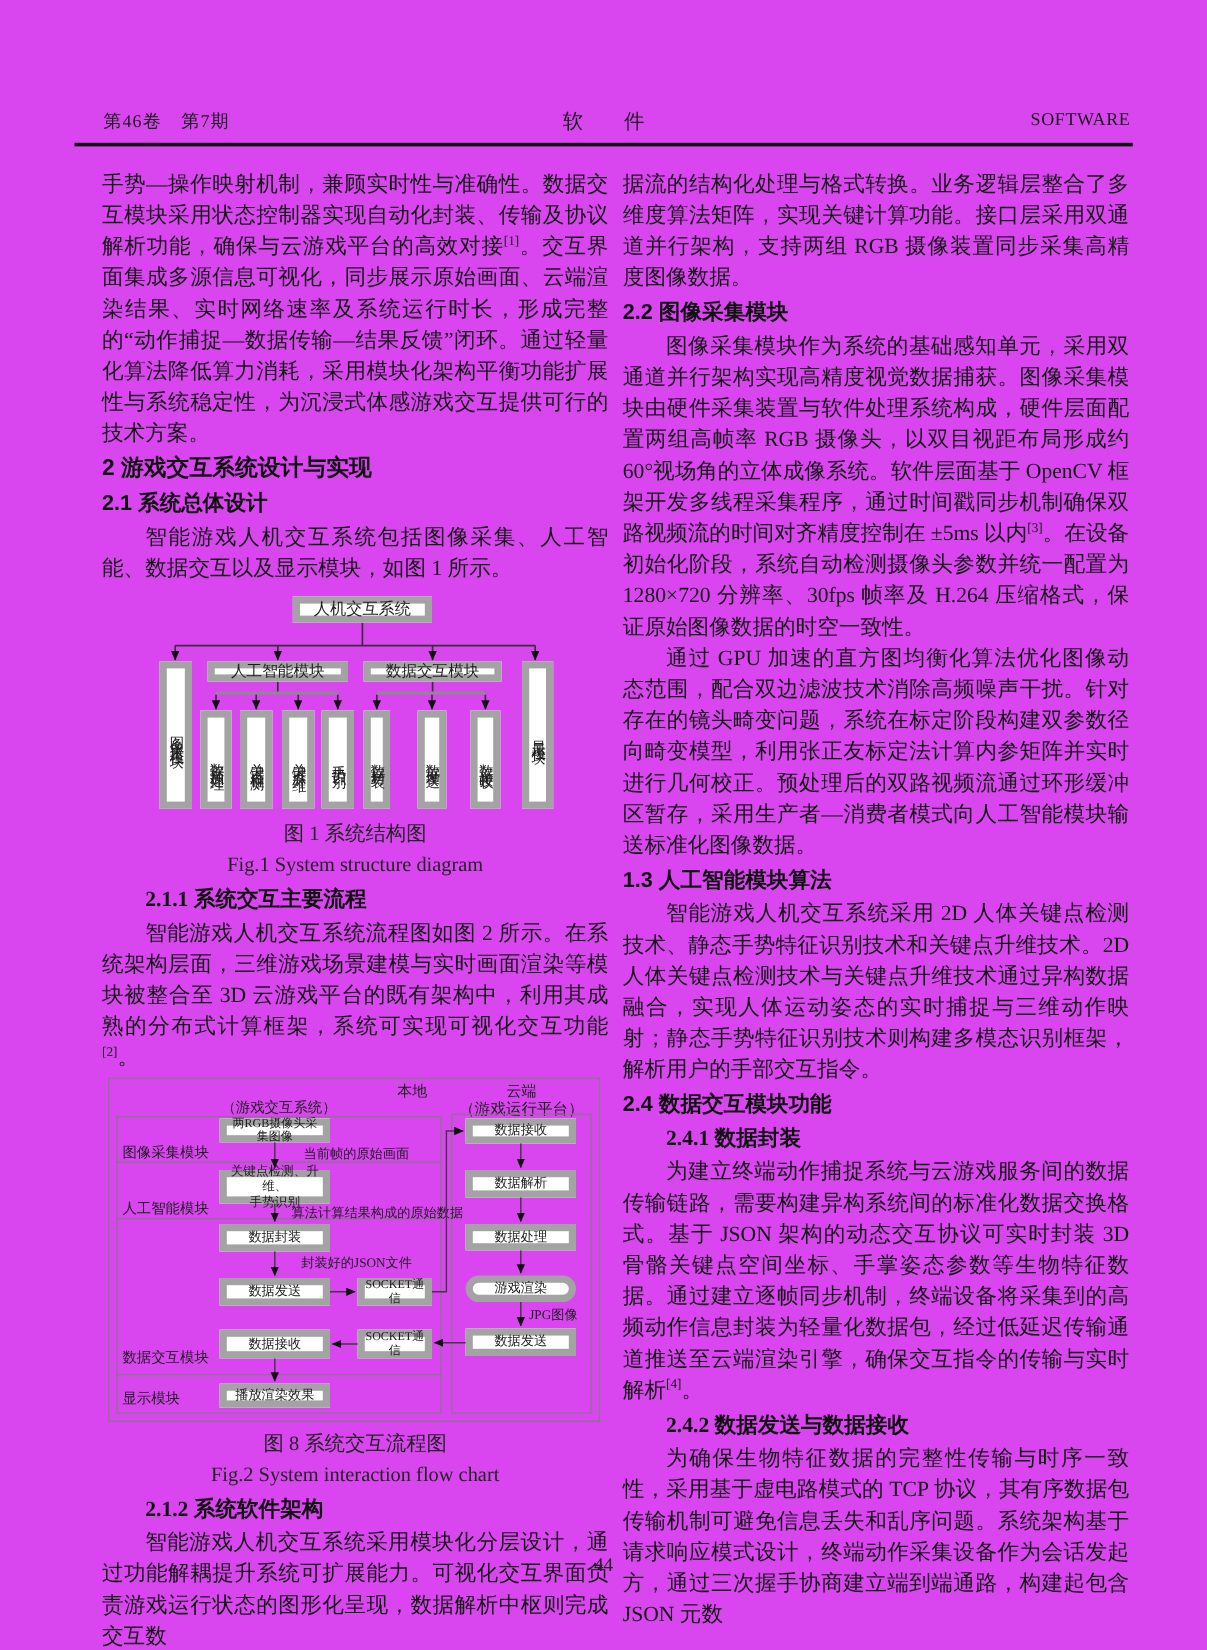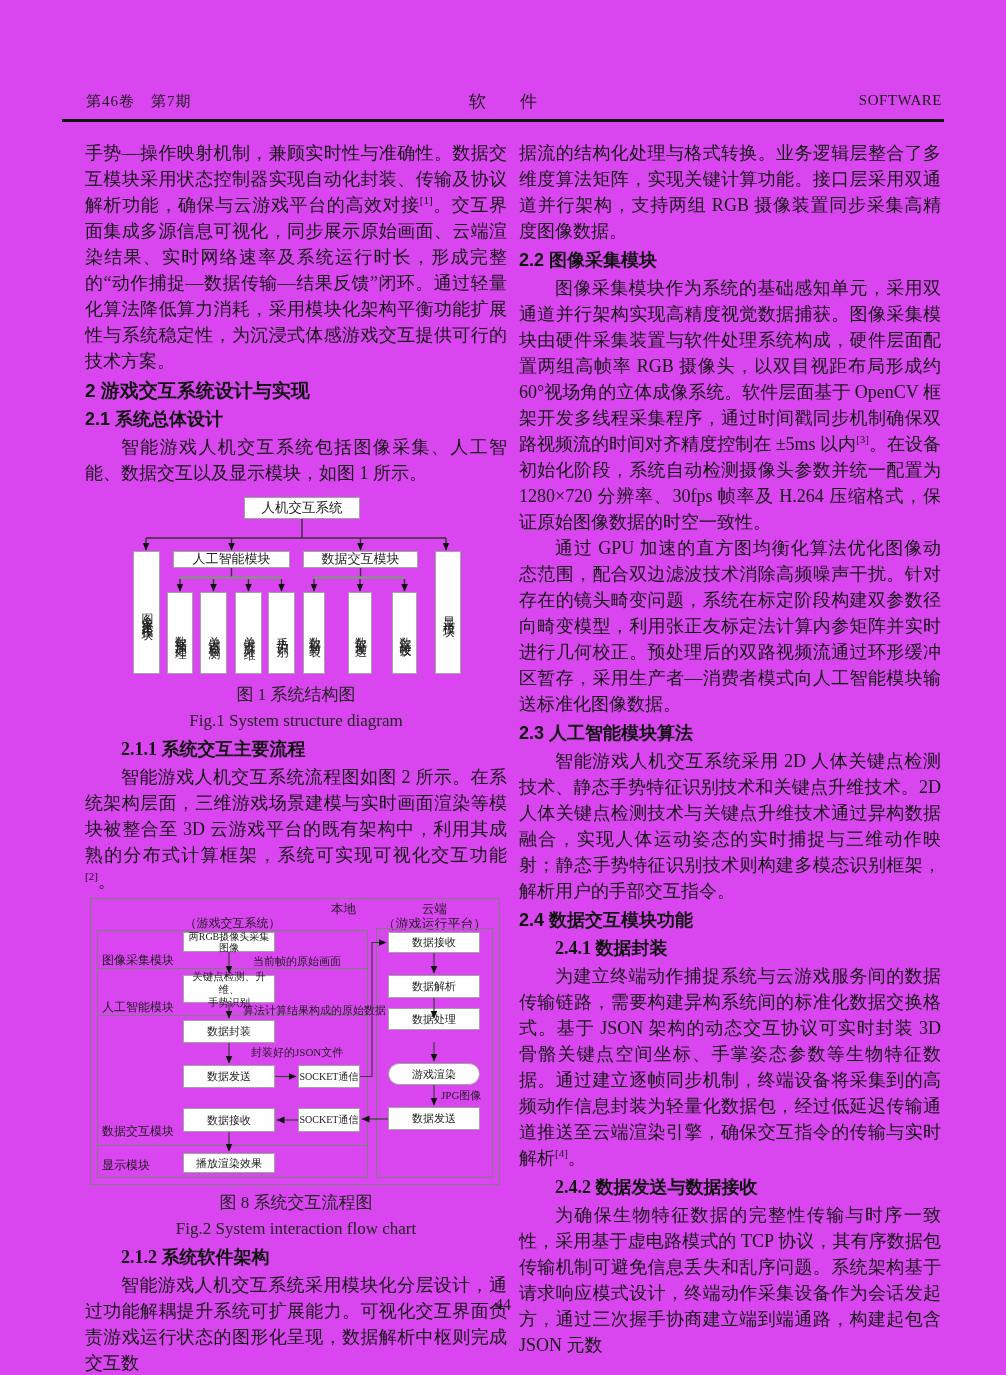--- a/index.html
+++ b/index.html
@@ -35,21 +35,21 @@
   h4.sec3 {
     font-family:"Liberation Serif","DejaVu Serif",serif; font-weight:700;
     font-size:18px; line-height:23px; margin:5px 0 3px 0; padding-left:2em; color:#111;
   }
   .caption { text-align:center; font-size:17px; line-height:24px; margin:2px 0; color:#222; }
   .caption.en { margin-bottom:4px; }
   
   .figcanvas { position:relative; width:422px; }
   .figcanvas svg.wires { position:absolute; left:0; top:0; }
   .fb {
-    position:absolute; border:1px solid #a3a3a3; background:#fff;
+    position:absolute; border:6px solid #a3a3a3; background:#fff;
     display:flex; align-items:center; justify-content:center;
     font-size:13px; line-height:1.15; text-align:center; color:#1c1c1c;
     font-family:"Liberation Serif","DejaVu Serif",serif;
   }
   .fbv { writing-mode:vertical-rl; text-orientation:upright; letter-spacing:3px; font-size:12px; }
   .f2box { font-size:11px; }
   .f2small { font-size:10px; }
   .f2two { font-size:10.5px; white-space:pre-line; line-height:13px; }
   .f2label { position:absolute; font-size:11px; color:#1c1c1c; white-space:nowrap;text-align:center; }
   .f2rowlabel { position:absolute; font-size:12px; color:#1c1c1c; white-space:nowrap; }
@@ -147,21 +147,21 @@
       <div class="fb f2box" style="left:98px;top:123px;width:92px;height:23px;">数据封装</div>
       <div class="fb f2box" style="left:98px;top:168px;width:92px;height:23px;">数据发送</div>
       <div class="fb f2box" style="left:98px;top:211px;width:92px;height:24px;">数据接收</div>
       <div class="fb f2box" style="left:98px;top:256px;width:92px;height:20px;">播放渲染效果</div>
 
       <div class="fb f2small" style="left:213px;top:168px;width:62px;height:23px;">SOCKET通信</div>
       <div class="fb f2small" style="left:213px;top:211px;width:62px;height:24px;">SOCKET通信</div>
 
       <div class="fb f2box" style="left:303px;top:35px;width:92px;height:21px;">数据接收</div>
       <div class="fb f2box" style="left:303px;top:78px;width:92px;height:23px;">数据解析</div>
-      <div class="fb f2box" style="left:303px;top:111px;width:92px;height:22px;text-align:center;">数据处理</div>
+      <div class="fb f2box" style="left:303px;top:123px;width:92px;height:22px;text-align:center;">数据处理</div>
       <div class="fb f2box" style="left:303px;top:166px;width:92px;height:22px;border-radius:11px;">游戏渲染</div>
       <div class="fb f2box" style="left:303px;top:210px;width:92px;height:23px;">数据发送</div>
 
       <div class="f2label" style="left:168px;top:57px;">当前帧的原始画面</div>
       <div class="f2label" style="left:158px;top:106px;">算法计算结果构成的原始数据</div>
       <div class="f2label" style="left:166px;top:148px;">封装好的JSON文件</div>
       <div class="f2label" style="left:356px;top:191px;">JPG图像</div>
 
       <svg class="wires" width="422" height="292" viewBox="0 0 422 292">
         <defs>
@@ -194,21 +194,21 @@
   <div class="col col-right">
 
     <p class="body"><span>据流的结构化处理与格式转换。业务逻辑层整合了多维度算法矩阵，实现关键计算功能。接口层采用双通道并行架构，支持两组 RGB 摄像装置同步采集高精度图像数据。</span></p>
 
     <h3 class="sec2">2.2 图像采集模块</h3>
 
     <p class="body indent"><span>图像采集模块作为系统的基础感知单元，采用双通道并行架构实现高精度视觉数据捕获。图像采集模块由硬件采集装置与软件处理系统构成，硬件层面配置两组高帧率 RGB 摄像头，以双目视距布局形成约 60°视场角的立体成像系统。软件层面基于 OpenCV 框架开发多线程采集程序，通过时间戳同步机制确保双路视频流的时间对齐精度控制在 ±5ms 以内</span><sup class="ref">[3]</sup><span>。在设备初始化阶段，系统自动检测摄像头参数并统一配置为 1280×720 分辨率、30fps 帧率及 H.264 压缩格式，保证原始图像数据的时空一致性。</span></p>
 
     <p class="body indent"><span>通过 GPU 加速的直方图均衡化算法优化图像动态范围，配合双边滤波技术消除高频噪声干扰。针对存在的镜头畸变问题，系统在标定阶段构建双参数径向畸变模型，利用张正友标定法计算内参矩阵并实时进行几何校正。预处理后的双路视频流通过环形缓冲区暂存，采用生产者—消费者模式向人工智能模块输送标准化图像数据。</span></p>
 
-    <h3 class="sec2">2.3 人工智能模块算法</h3>
+    <h3 class="sec2">1.3 人工智能模块算法</h3>
 
     <p class="body indent"><span>智能游戏人机交互系统采用 2D 人体关键点检测技术、静态手势特征识别技术和关键点升维技术。2D 人体关键点检测技术与关键点升维技术通过异构数据融合，实现人体运动姿态的实时捕捉与三维动作映射；静态手势特征识别技术则构建多模态识别框架，解析用户的手部交互指令。</span></p>
 
     <h3 class="sec2">2.4 数据交互模块功能</h3>
     <h4 class="sec3">2.4.1 数据封装</h4>
 
     <p class="body indent"><span>为建立终端动作捕捉系统与云游戏服务间的数据传输链路，需要构建异构系统间的标准化数据交换格式。基于 JSON 架构的动态交互协议可实时封装 3D 骨骼关键点空间坐标、手掌姿态参数等生物特征数据。通过建立逐帧同步机制，终端设备将采集到的高频动作信息封装为轻量化数据包，经过低延迟传输通道推送至云端渲染引擎，确保交互指令的传输与实时解析</span><sup class="ref">[4]</sup><span>。</span></p>
 
     <h4 class="sec3">2.4.2 数据发送与数据接收</h4>
 

